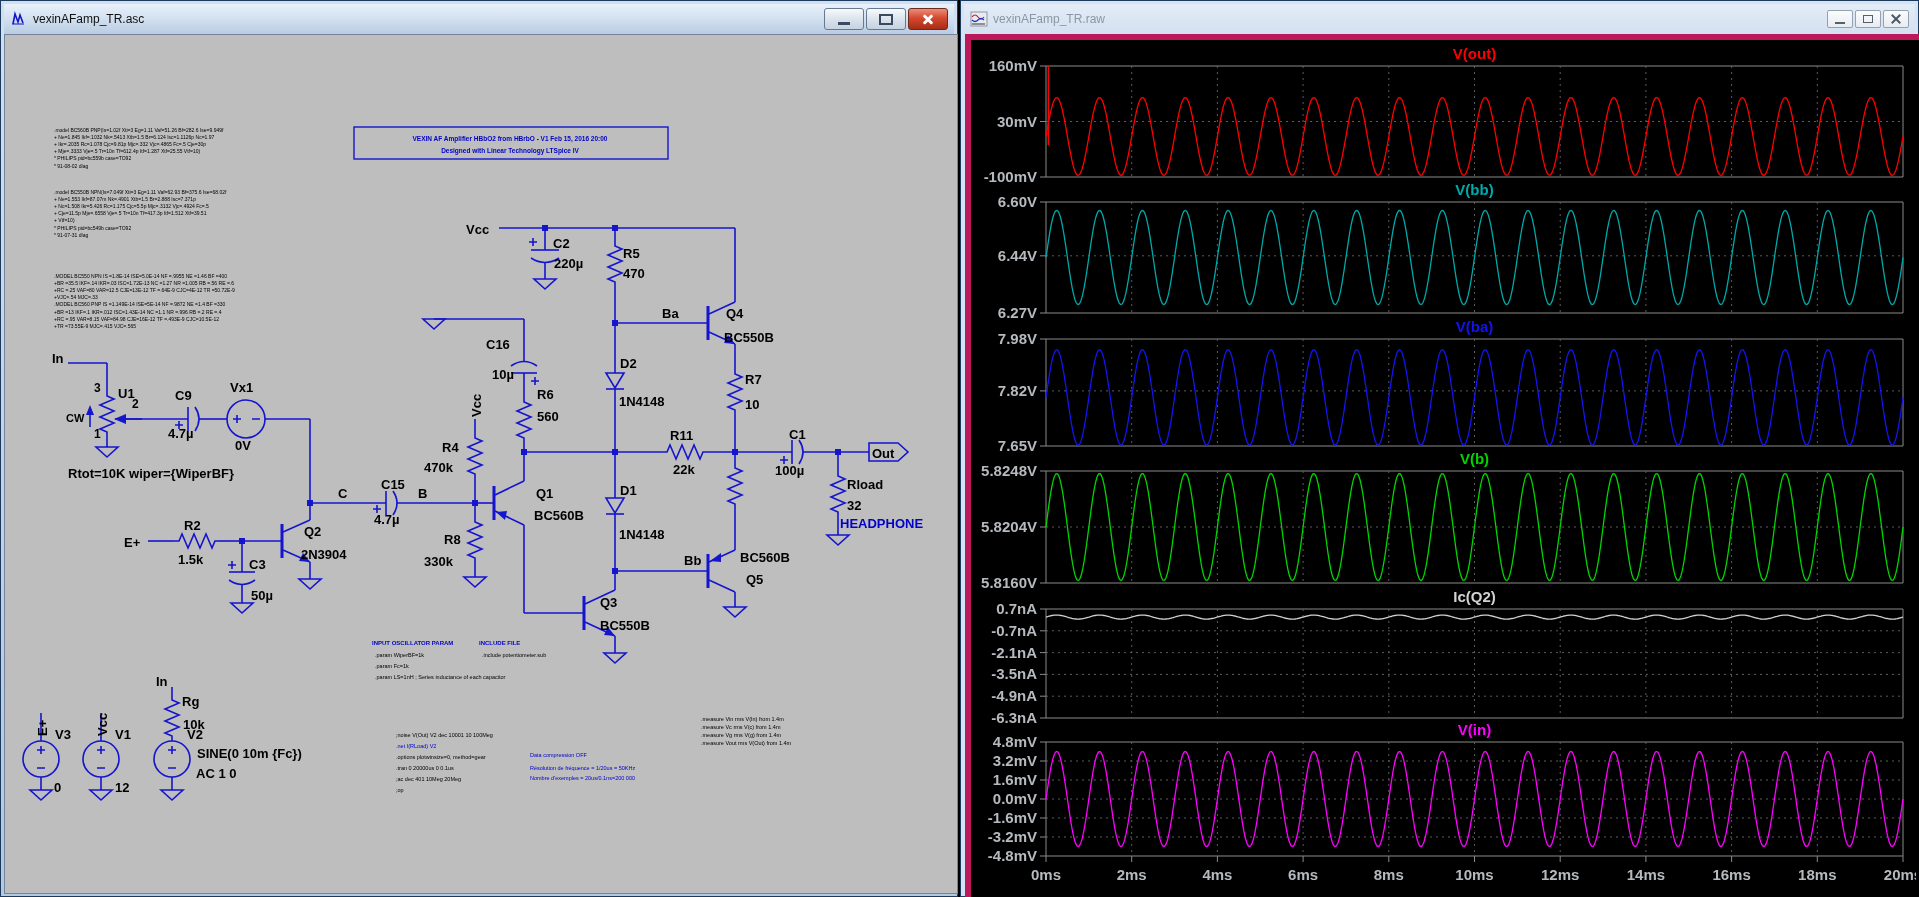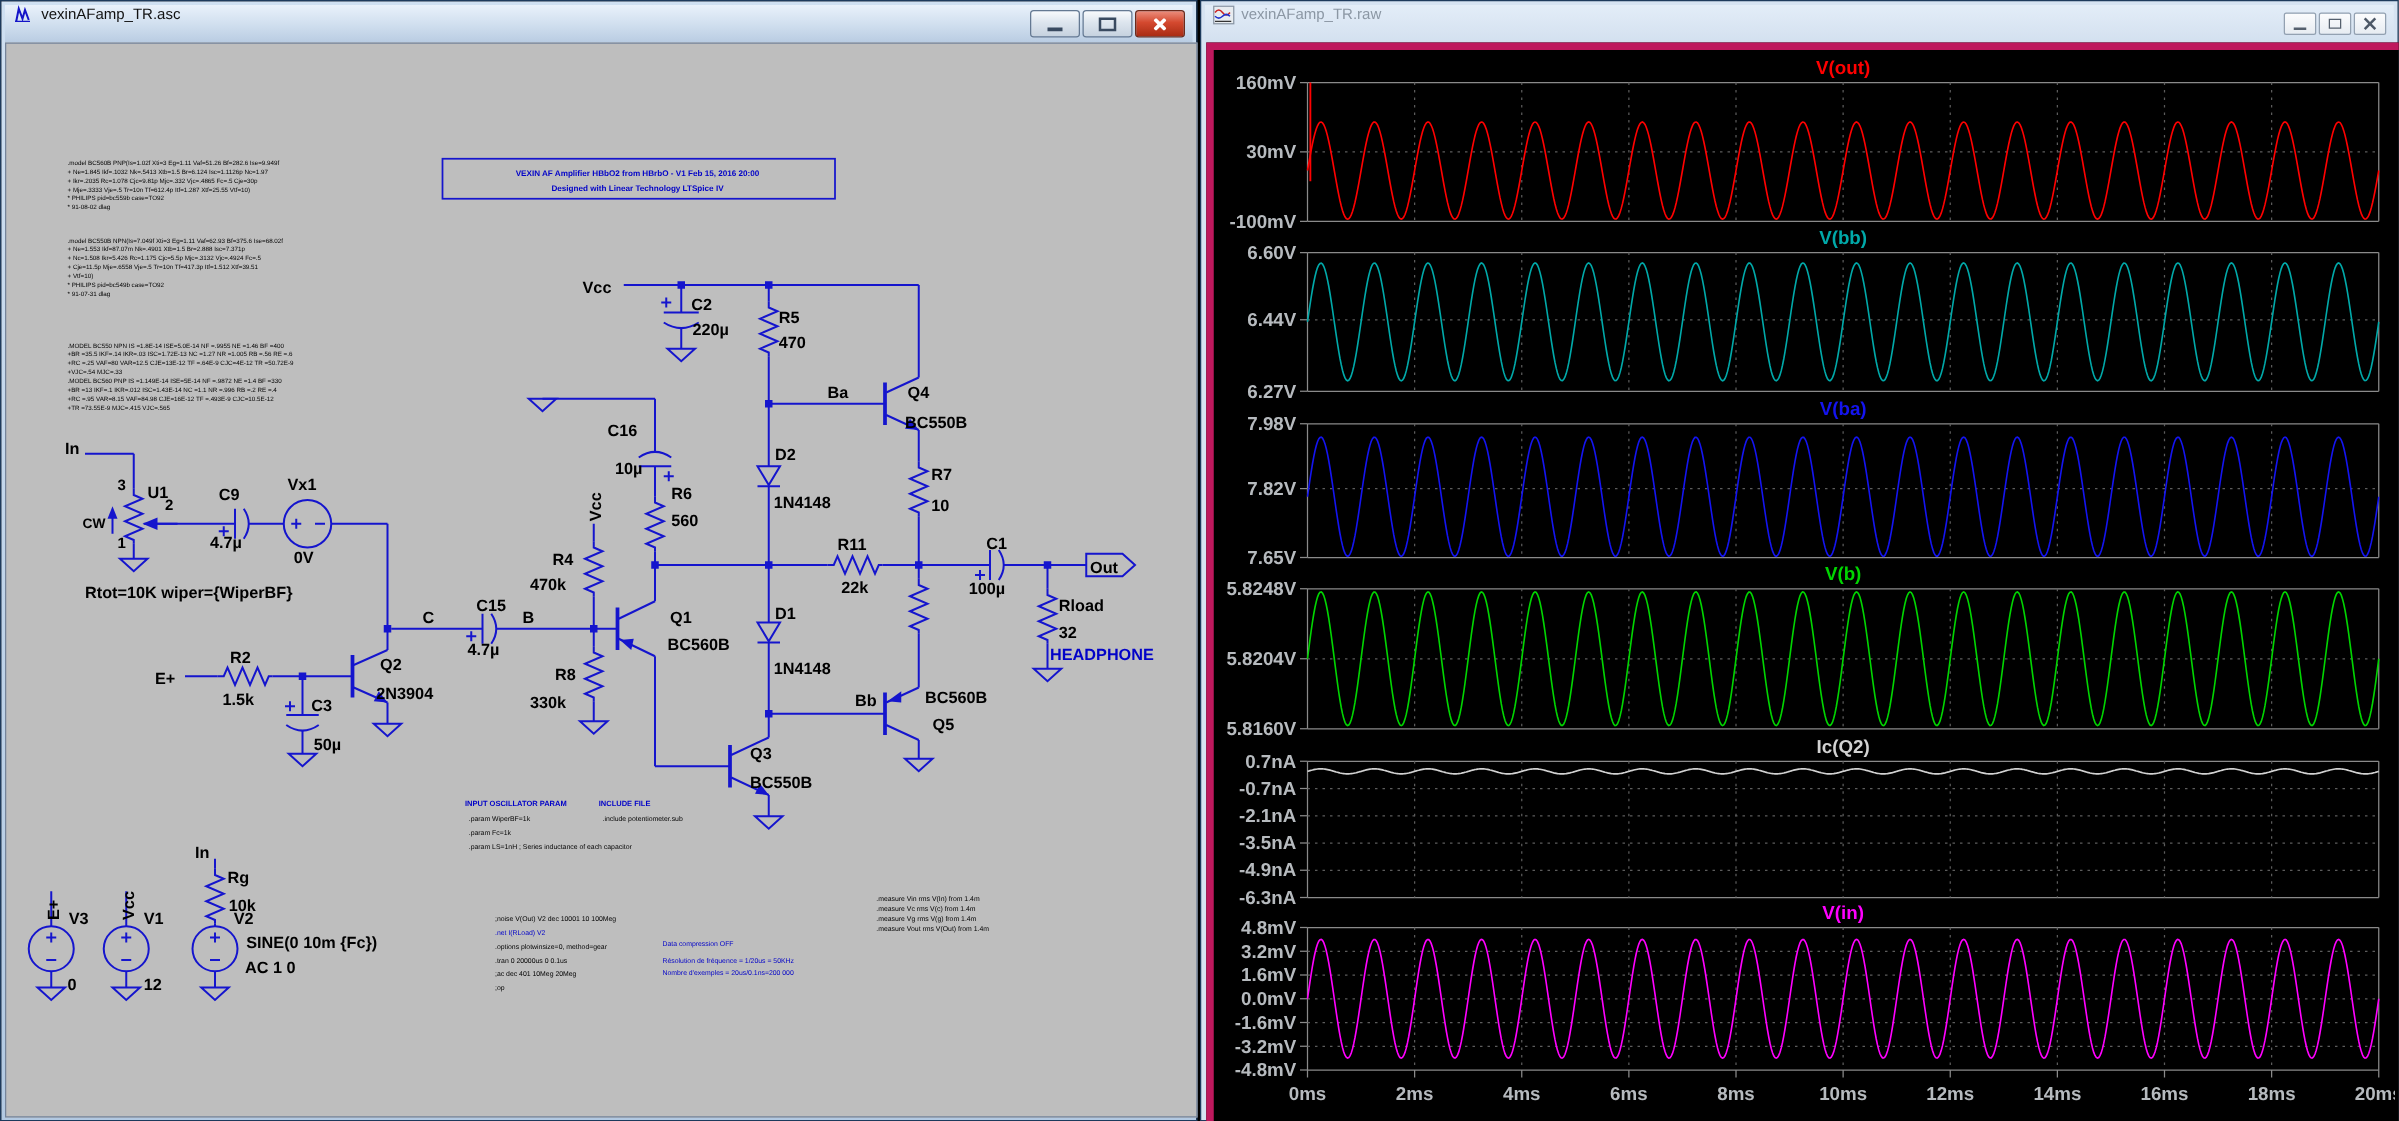--- a/index.html
+++ b/index.html
@@ -1,21 +1,21 @@
 <!DOCTYPE html>
 <html><head>
 <meta charset="utf-8">
 <style>
   html,body{margin:0;padding:0;background:#000;}
   body{position:relative;width:1919px;height:897px;overflow:hidden;
        font-family:"Liberation Sans",sans-serif;-webkit-font-smoothing:antialiased;}
   .window{position:absolute;top:0;height:897px;box-sizing:border-box;border:1px solid #1d3a5c;}
   #left-window{left:0;width:958px;background:linear-gradient(#cfe0f2,#b2c9e2);}
   #right-window{left:960px;width:959px;background:#d6e3f2;}
-  .titlebar{position:absolute;left:3px;right:3px;top:3px;height:30px;display:flex;}
+  .titlebar{position:absolute;left:3px;right:3px;top:3px;height:30px;display:flex;align-items:center;}
   #left-window .titlebar{background:linear-gradient(#e9f1fb,#cfdeee 55%,#b9cce2);}
   #right-window .titlebar{background:linear-gradient(#e3edf8,#d3e0ef);}
   .title-icon{width:18px;height:16px;margin:0 5px 0 6px;flex:0 0 auto;}
   .title-text{font-size:12px;color:#111;}
   #right-window .title-text{color:#8b97a4;}
   .win-buttons{position:absolute;right:6px;top:4px;display:flex;gap:2px;}
   .win-btn{width:40px;height:22px;border:1px solid #657992;border-radius:3px;box-sizing:border-box;
            background:linear-gradient(#f8fafc,#dde5ee 45%,#c6d2df);display:flex;align-items:center;justify-content:center;position:relative;}
   .win-btn.close{background:linear-gradient(#eb8d7c,#d4492f 45%,#a92c14);border-color:#6b2a1c;}
   .glyph-min{width:12px;height:3px;background:#394a60;margin-top:8px;}

